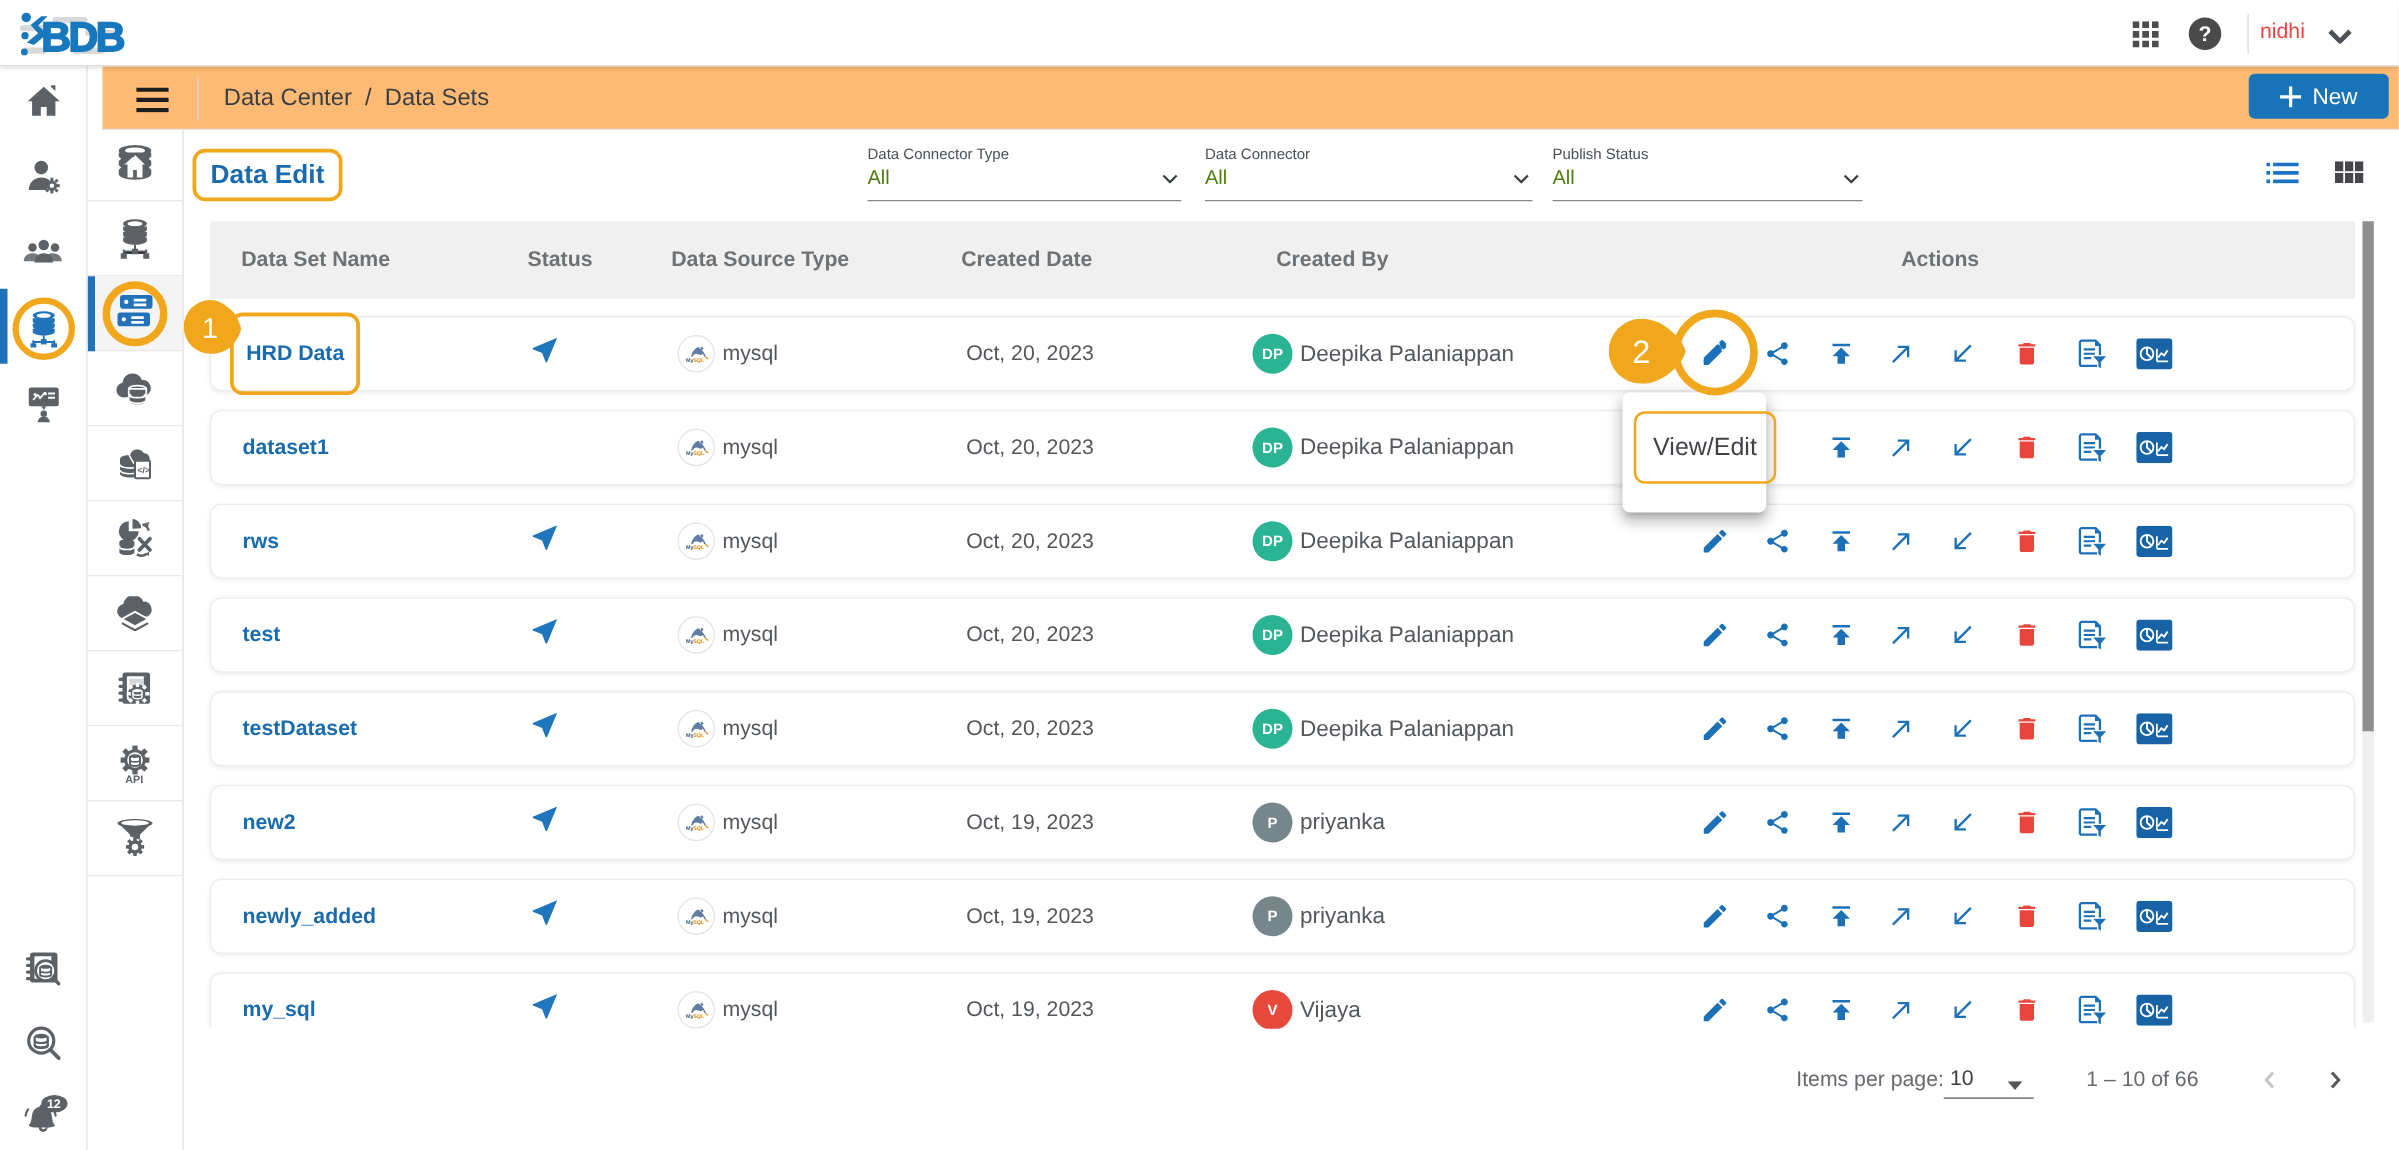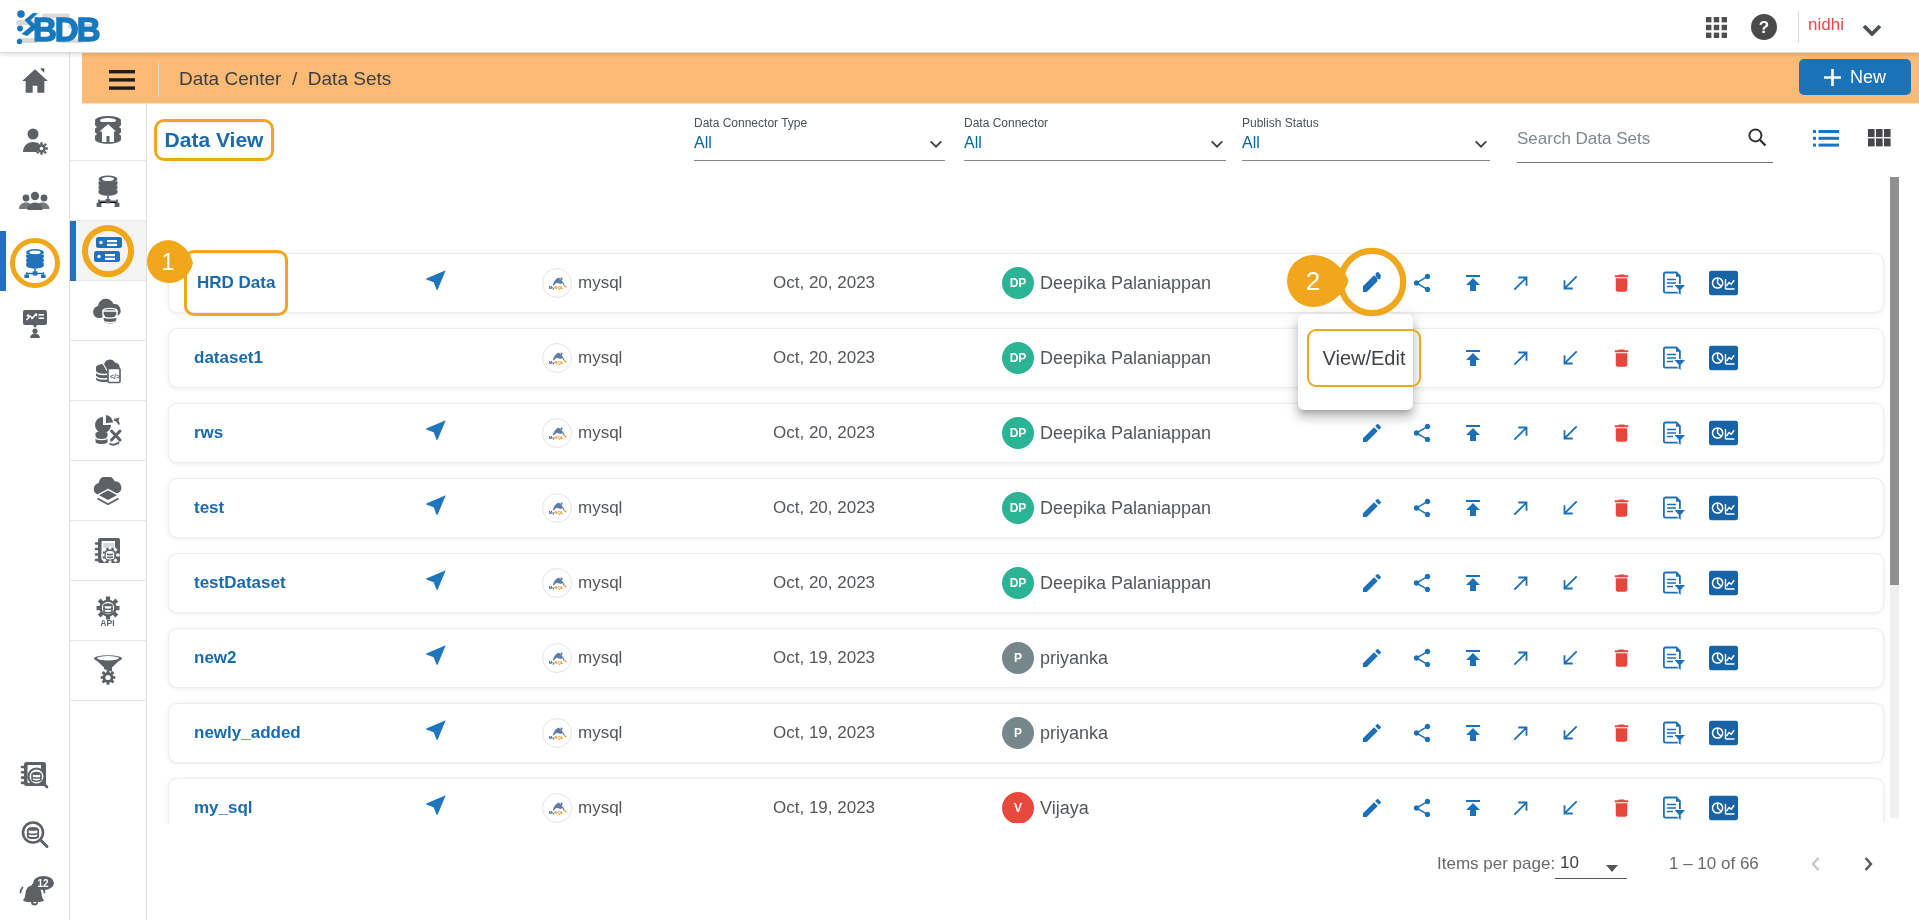--- a/index.html
+++ b/index.html
@@ -21,21 +21,21 @@
 
 #crumb { position:absolute; left:82px; top:53px; width:1849px; height:51px; background:#fdba74; border-bottom:1px solid #e4e4e4; z-index:25; }
 .vdiv { position:absolute; top:8px; height:36px; width:1px; background:#d8d8d8; }
 #newbtn { position:absolute; left:1717px; top:6px; width:112px; height:36px; background:#1973b9; border-radius:5px; color:#fff; font-size:18px; display:flex; align-items:center; justify-content:center; gap:9px; }
 
 
 .obox { border:3.5px solid #f0a71c; border-radius:10px; }
 #title { position:absolute; left:154px; top:119px; width:120px; height:42px; display:flex; align-items:center; justify-content:center; color:#1a6aae; font-size:21px; font-weight:bold; }
 .dd { position:absolute; top:116px; height:45px; border-bottom:1px solid #82878b; }
 .ddl { font-size:12px; color:#4a5056; }
-.ddv { font-size:16px; color:#0369a1; margin-top:4px; }
+.ddv { font-size:16px; color:#4d7c0f; margin-top:4px; }
 .ddc { position:absolute; right:2px; top:18px; }
 #search { position:absolute; left:1517px; top:125px; width:256px; height:38px; border-bottom:1px solid #777; color:#80868b; font-size:17px; padding-top:4px; }
 
 
 #thead { position:absolute; left:168px; top:177px; width:1716px; height:62px; background:#f0f0f0; border-radius:2px; color:#6e7275; font-size:17px; font-weight:bold; }
 .th { position:absolute; top:21px; }
 #rowsclip { position:absolute; left:160px; top:241px; width:1732px; height:582px; overflow:hidden; }
 .card { position:absolute; left:8px; width:1716px; height:60px; background:#fff; border:1px solid #ededed; border-radius:9px; box-shadow:0 1px 4px rgba(0,0,0,.08); }
 .nm { position:absolute; top:50%; transform:translateY(-50%); color:#1a6aae; font-size:17px; font-weight:bold; }
 .hrdbox { left:15px; padding:20px 10px; border:3.5px solid #f0a71c; border-radius:10px; }
@@ -361,21 +361,21 @@
           <circle cx="14" cy="14" r="13" fill="#4a4a4a"></circle>
           <text x="14" y="20" text-anchor="middle" font-family="Liberation Sans" font-size="17" font-weight="bold" fill="#fff">?</text>
         </svg></div>
   <div class="vdiv" style="left:1798px;top:11px;height:32px"></div>
   <div class="abs" style="left:1808px;top:15px;font-size:17px;color:#ef4444">nidhi</div>
   <div class="abs" style="left:1862px;top:22px"><svg width="20" height="12" viewBox="0 0 15 9">
           <path fill="none" stroke="#4d5156" stroke-width="2.8" d="M1.5 1.5 7.5 7.5 13.5 1.5"></path>
         </svg></div>
 </div>
 
-<div id="title" class="obox">Data View</div>
+<div id="title" class="obox">Data Edit</div>
 <div class="dd" style="left:694px;width:251px">
       <div class="ddl">Data Connector Type</div>
       <div class="ddv">All</div>
       <span class="ddc"><svg width="14" height="8" viewBox="0 0 15 9">
           <path fill="none" stroke="#3c4043" stroke-width="2" d="M1.5 1.5 7.5 7.5 13.5 1.5"></path>
         </svg></span>
     </div>
 <div class="dd" style="left:964px;width:262px">
       <div class="ddl">Data Connector</div>
       <div class="ddv">All</div>
@@ -383,43 +383,47 @@
           <path fill="none" stroke="#3c4043" stroke-width="2" d="M1.5 1.5 7.5 7.5 13.5 1.5"></path>
         </svg></span>
     </div>
 <div class="dd" style="left:1242px;width:248px">
       <div class="ddl">Publish Status</div>
       <div class="ddv">All</div>
       <span class="ddc"><svg width="14" height="8" viewBox="0 0 15 9">
           <path fill="none" stroke="#3c4043" stroke-width="2" d="M1.5 1.5 7.5 7.5 13.5 1.5"></path>
         </svg></span>
     </div>
-<div id="search">Search Data Sets<span class="abs" style="left:230px;top:2px"><svg width="20" height="20" viewBox="0 0 20 20">
-          <circle cx="8.4" cy="8.4" r="6" fill="none" stroke="#333" stroke-width="2"></circle>
-          <path stroke="#333" stroke-width="2.4" d="M13 13l5.5 5.5"></path>
-        </svg></span></div>
 <div class="abs" style="left:1813px;top:130px"><svg width="26" height="17" viewBox="0 0 26 17">
         <g fill="#1a74c4">
           <rect x="0" y="0" width="3" height="3"></rect>
           <rect x="0" y="6.8" width="3" height="3"></rect>
           <rect x="0" y="13.6" width="3" height="3"></rect>
           <rect x="5.5" y="0" width="20.5" height="3"></rect>
           <rect x="5.5" y="6.8" width="20.5" height="3"></rect>
           <rect x="5.5" y="13.6" width="20.5" height="3"></rect>
         </g>
       </svg></div>
 <div class="abs" style="left:1868px;top:129px"><svg width="23" height="18" viewBox="0 0 23 18">
         <rect x="0" y="0" width="6.6" height="8" fill="#45474b"></rect>
         <rect x="0" y="9.4" width="6.6" height="8" fill="#45474b"></rect>
         <rect x="8" y="0" width="6.6" height="8" fill="#45474b"></rect>
         <rect x="8" y="9.4" width="6.6" height="8" fill="#45474b"></rect>
         <rect x="16" y="0" width="6.6" height="8" fill="#45474b"></rect>
         <rect x="16" y="9.4" width="6.6" height="8" fill="#45474b"></rect>
       </svg></div>
 
+<div id="thead">
+  <span class="th" style="left:25px">Data Set Name</span>
+  <span class="th" style="left:254px">Status</span>
+  <span class="th" style="left:369px">Data Source Type</span>
+  <span class="th" style="left:601px">Created Date</span>
+  <span class="th" style="left:853px">Created By</span>
+  <span class="th" style="left:1353px">Actions</span>
+</div>
 
 <div id="rowsclip">
       <div class="card" style="top:12px">
         <span class="nm hrdbox">HRD Data</span>
         <span class="abs" style="left:254px;top:13px"><svg width="26" height="26" viewBox="0 0 24 24">
             <path fill="#1f76bd" d="M21 3L3 10.53v.98l6.84 2.65L12.48 21h.98L21 3z"></path>
           </svg></span>
         <span class="cc" style="left:373px;width:30px">
           <span class="mycirc">
             <svg width="30" height="30" viewBox="0 0 30 30">

